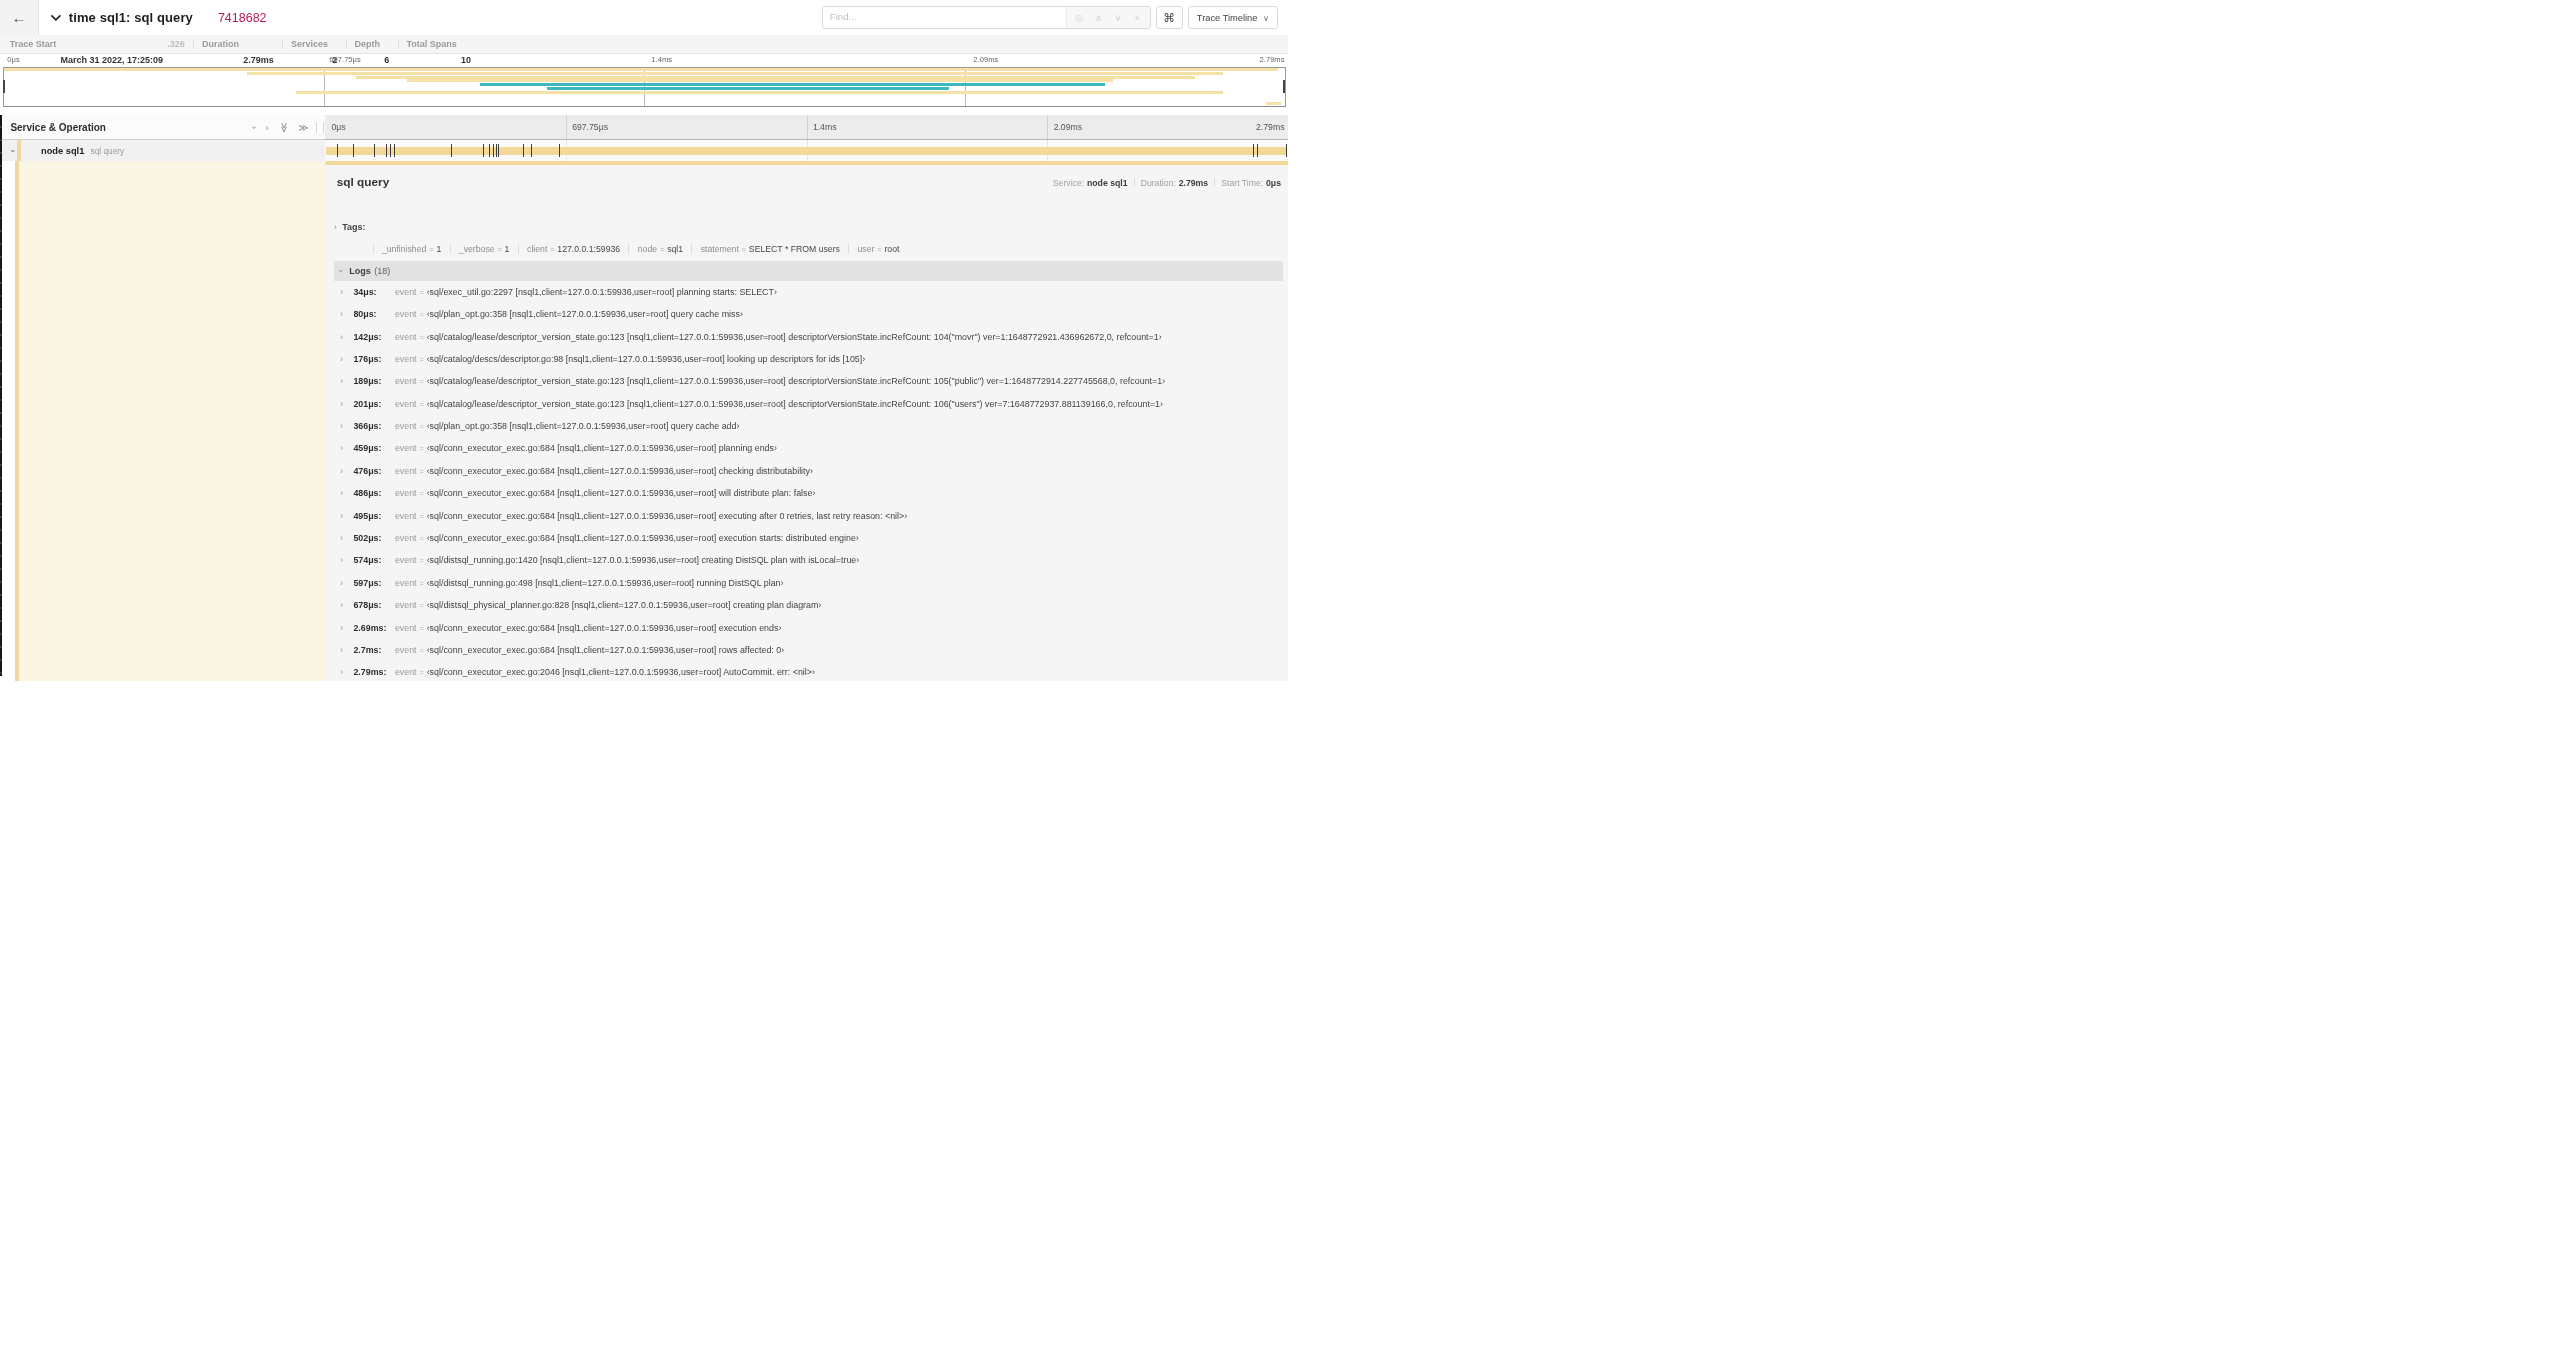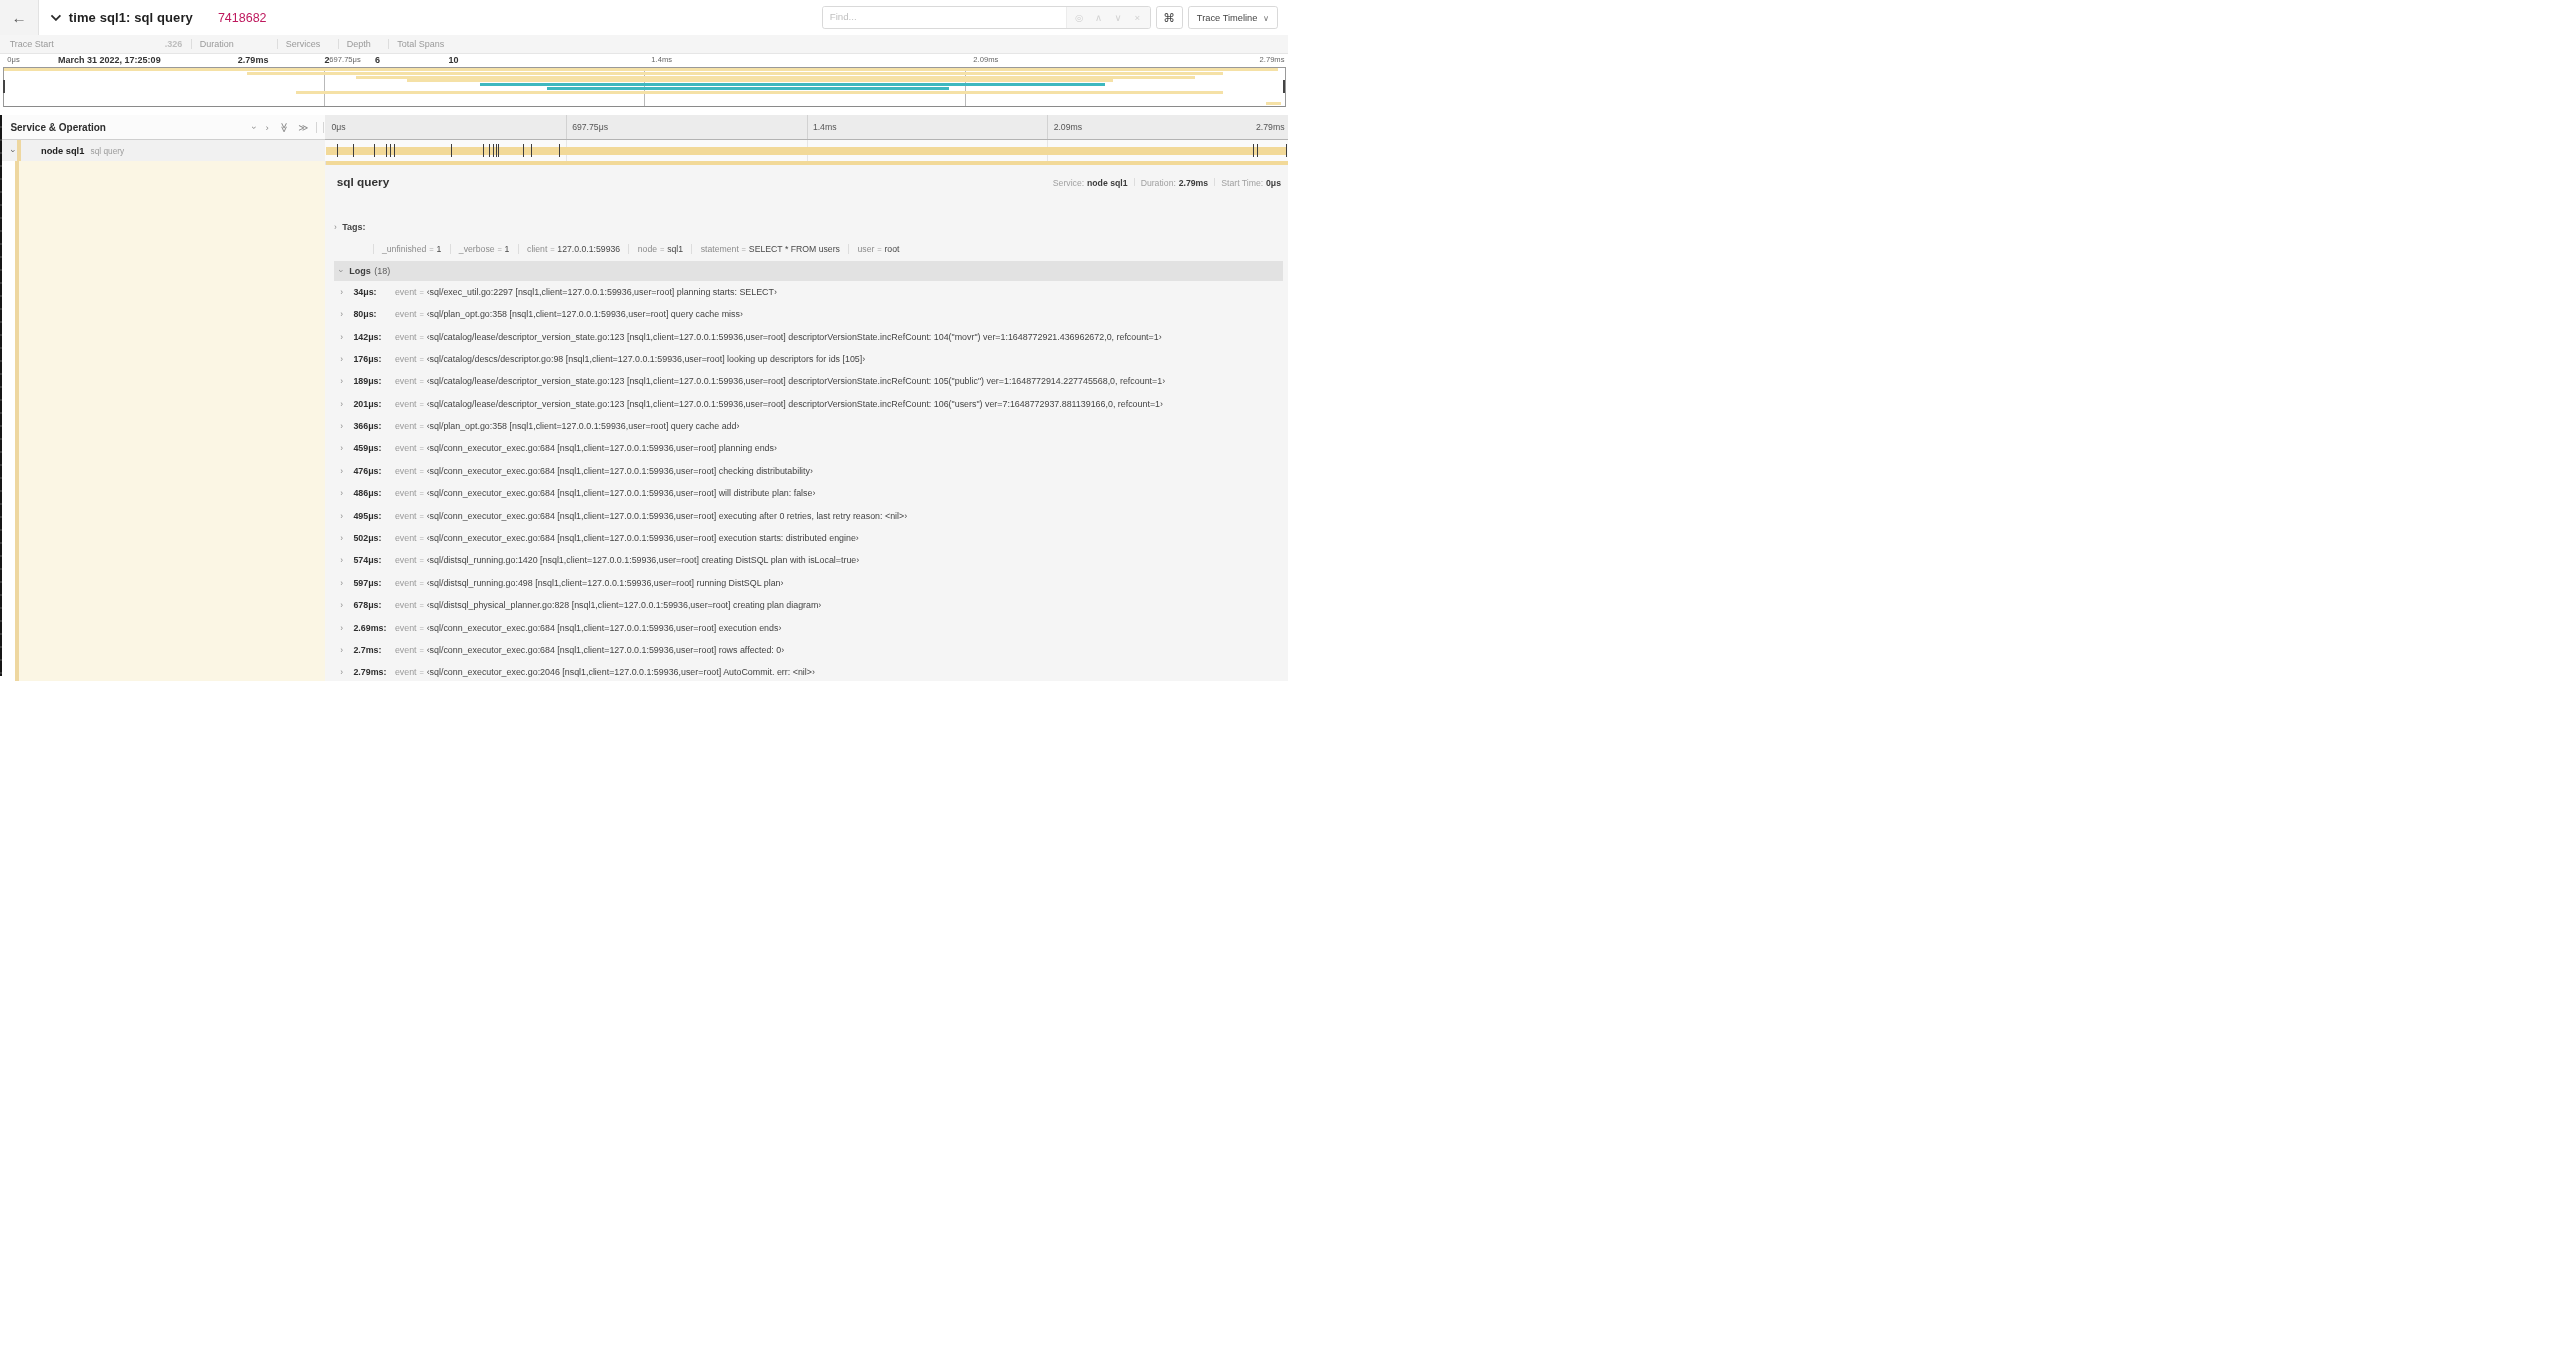--- a/index.html
+++ b/index.html
@@ -24,21 +24,21 @@
   .sq-btn{height:21px;width:25px;border:0.7px solid #d9d9d9;border-radius:2.8px;background:#fff;
           display:flex;align-items:center;justify-content:center;font-size:11.8px;color:#444;cursor:pointer;}
   .view-btn{height:21px;border:0.7px solid #d9d9d9;border-radius:2.8px;background:#fff;display:flex;
             align-items:center;gap:5.5px;padding:0 8.3px;font-size:9.3px;color:#444;cursor:pointer;}
   .view-btn .chev-down{font-size:8.3px;color:#777;}
   
   .stats-bar{position:absolute;left:0;top:35px;width:1288px;height:18.7px;background:#f5f5f5;
              border-bottom:0.7px solid #e6e6e6;display:flex;align-items:center;padding-left:9.7px;box-sizing:border-box;
              font-size:9px;}
   .stat-group{display:flex;align-items:center;gap:4.2px;white-space:nowrap;}
-  .stat-label{color:#9a9a9a;}
+  .stat-label{color:#9a9a9a;font-weight:bold;}
   .stat-value{color:#333;font-weight:bold;margin-top:32px;}
   .stat-suffix{color:#bdbdbd;font-weight:bold;}
   .stat-div{width:0.7px;height:9.7px;background:#ddd;margin:0 8.3px;}
   
   .minimap{position:absolute;left:0;top:54px;width:1288px;height:53px;}
   .mini-labels{position:absolute;left:0;top:0;width:1288px;height:12.5px;font-size:7.6px;color:#666;}
   .mini-labels span{position:absolute;top:1.4px;}
   .mini-canvas{position:absolute;left:2.8px;top:12.5px;width:1281px;height:38px;background:#fff;
                border:0.7px solid #999;border-bottom:1.4px solid #8a8a8a;cursor:crosshair;}
   .mini-grid{position:absolute;top:0;bottom:0;width:0.7px;background:#b9b9b9;}

